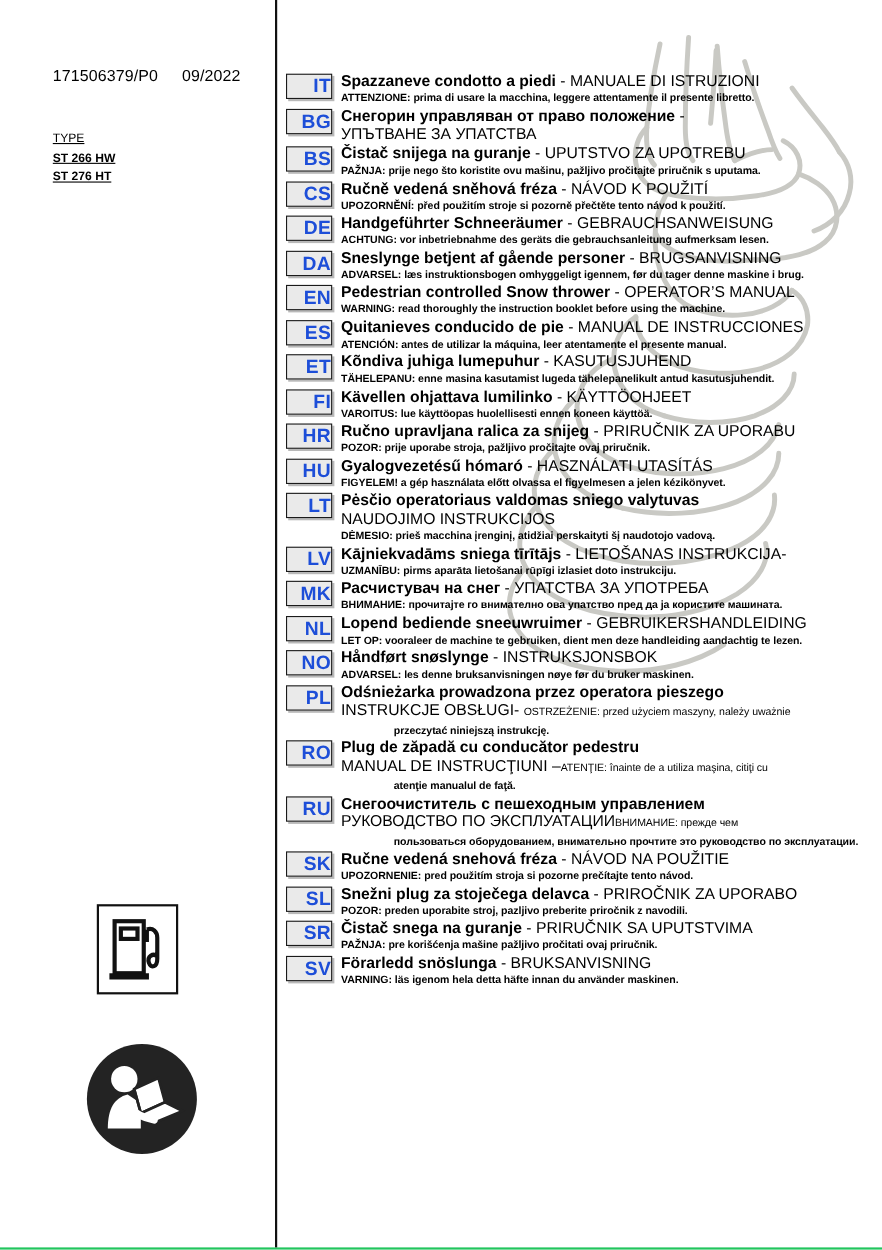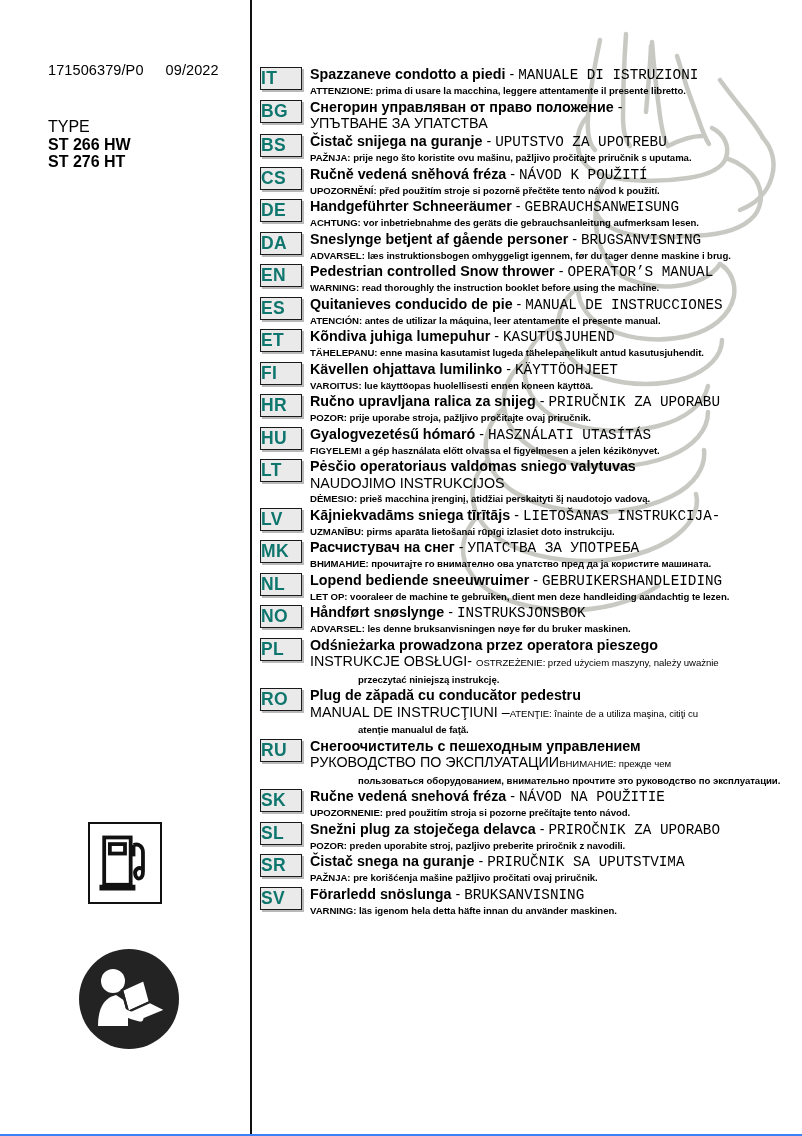--- a/index.html
+++ b/index.html
@@ -7,40 +7,40 @@
     width:802px;height:1136px;
     background:#ffffff;
     font-family:"Liberation Sans", sans-serif;
     color:#000;
     position:relative;
     overflow:hidden;
   }
   .page{
     position:absolute;inset:0;
     box-sizing:border-box;
-    border-bottom:2px solid #3b82f6;
+    border-bottom:2px solid #22c55e;
   }
   
   .divider{
     position:absolute;
     left:250px;top:0;bottom:0;
     width:2px;background:#111;
   }
   
   .left-col{
     position:absolute;left:0;top:0;width:250px;height:100%;
   }
   .docmeta{
     position:absolute;left:48px;top:62px;
     font-size:14.5px;letter-spacing:0.1px;white-space:nowrap;
   }
   .docmeta .code{margin-right:22px;}
   .typeblock{
     position:absolute;left:48px;top:118px;
-    font-size:16px;line-height:17.5px;
+    font-size:11px;line-height:17.5px;text-decoration:underline;
   }
   .typeblock .type-label{font-weight:400;}
   .typeblock .model{font-weight:700;}
 
   .icon-fuel{
     position:absolute;left:88px;top:822px;
     width:74px;height:82px;
     border:2.5px solid #111;
     background:#fff;
     box-sizing:border-box;
@@ -79,34 +79,34 @@
     height:23px;
     margin-top:1px;
     margin-right:8px;
     background:#eaeaea;
     border:1.6px solid #1a1a1a;
     box-shadow:2px 2px 0 0 #b9b9b9;
     box-sizing:border-box;
     font-weight:700;
     font-size:17.5px;
     line-height:20px;
-    text-align:left;
+    text-align:right;
     letter-spacing:0.3px;
-    color:#0f766e;
+    color:#1d4ed8;
     font-family:"Liberation Sans", sans-serif;
   }
   .lang-text{flex:1 1 auto;min-width:0;}
 
   .title-line{
     font-size:14.3px;
     line-height:16.5px;
     white-space:normal;
   }
   .t-bold{font-weight:700;}
-  .t-reg{font-weight:400;font-family:Liberation Mono, monospace;}
+  .t-reg{font-weight:400;}
   .t-dash{font-weight:400;}
 
   .title-line2{
     font-size:14.3px;
     line-height:17px;
     font-weight:400;
   }
   .warn{
     font-size:9.6px;
     font-weight:700;

